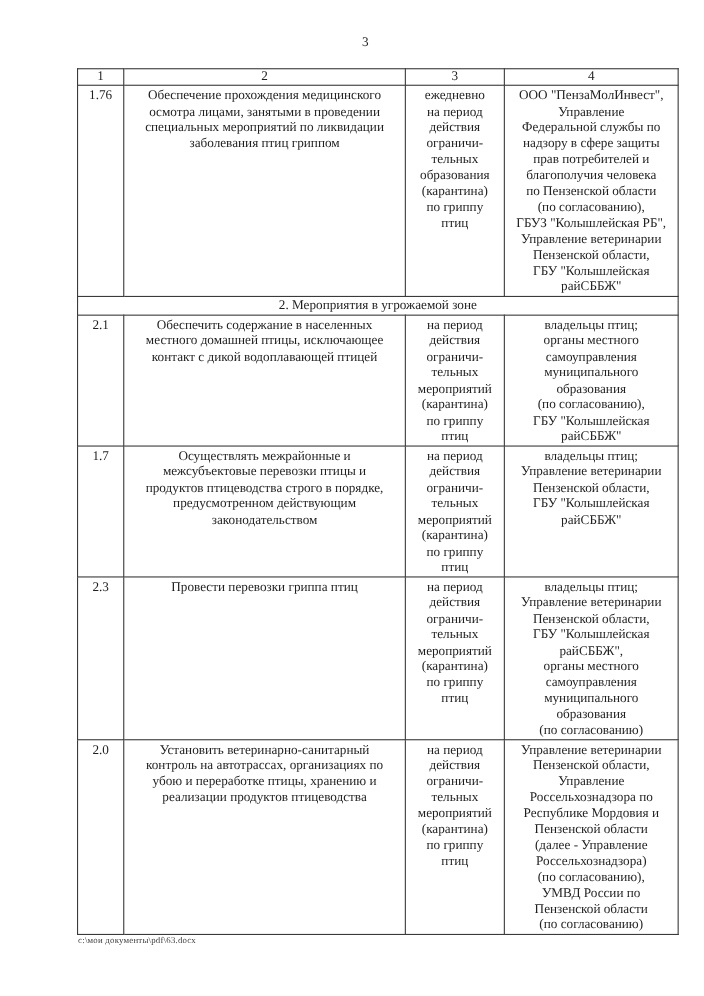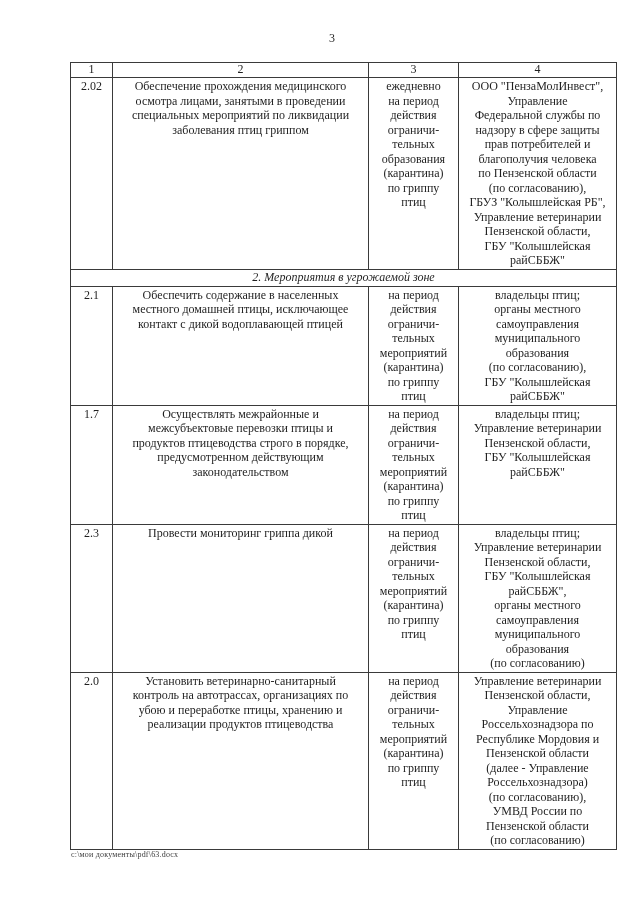--- a/index.html
+++ b/index.html
@@ -43,21 +43,20 @@
   }
   tr.header-row td {
     height: 13px;
     line-height: 13px;
     padding: 0 2px 1px 2px;
   }
   tr.section-row td {
     height: 14px;
     line-height: 15px;
     padding: 0 2px 1px 2px;
-    font-style: italic;
   }
   .footer-path {
     position: absolute;
     top: 850px;
     left: 71px;
     font-size: 8px;
     line-height: 9px;
     color: #3c3c3c;
     letter-spacing: 0.2px;
   }
@@ -78,21 +77,21 @@
     </colgroup>
     <tbody>
       <tr class="header-row">
         <td>1</td>
         <td>2</td>
         <td>3</td>
         <td>4</td>
       </tr>
 
       <tr>
-        <td>2.02</td>
+        <td>1.76</td>
         <td>Обеспечение прохождения медицинского
 осмотра лицами, занятыми в проведении
 специальных мероприятий по ликвидации
 заболевания птиц гриппом</td>
         <td>ежедневно
 на период
 действия
 ограничи-
 тельных
 образования
@@ -158,21 +157,21 @@
 птиц</td>
         <td>владельцы птиц;
 Управление ветеринарии
 Пензенской области,
 ГБУ "Колышлейская
 райСББЖ"</td>
       </tr>
 
       <tr>
         <td>2.3</td>
-        <td>Провести мониторинг гриппа дикой</td>
+        <td>Провести перевозки гриппа птиц</td>
         <td>на период
 действия
 ограничи-
 тельных
 мероприятий
 (карантина)
 по гриппу
 птиц</td>
         <td>владельцы птиц;
 Управление ветеринарии

